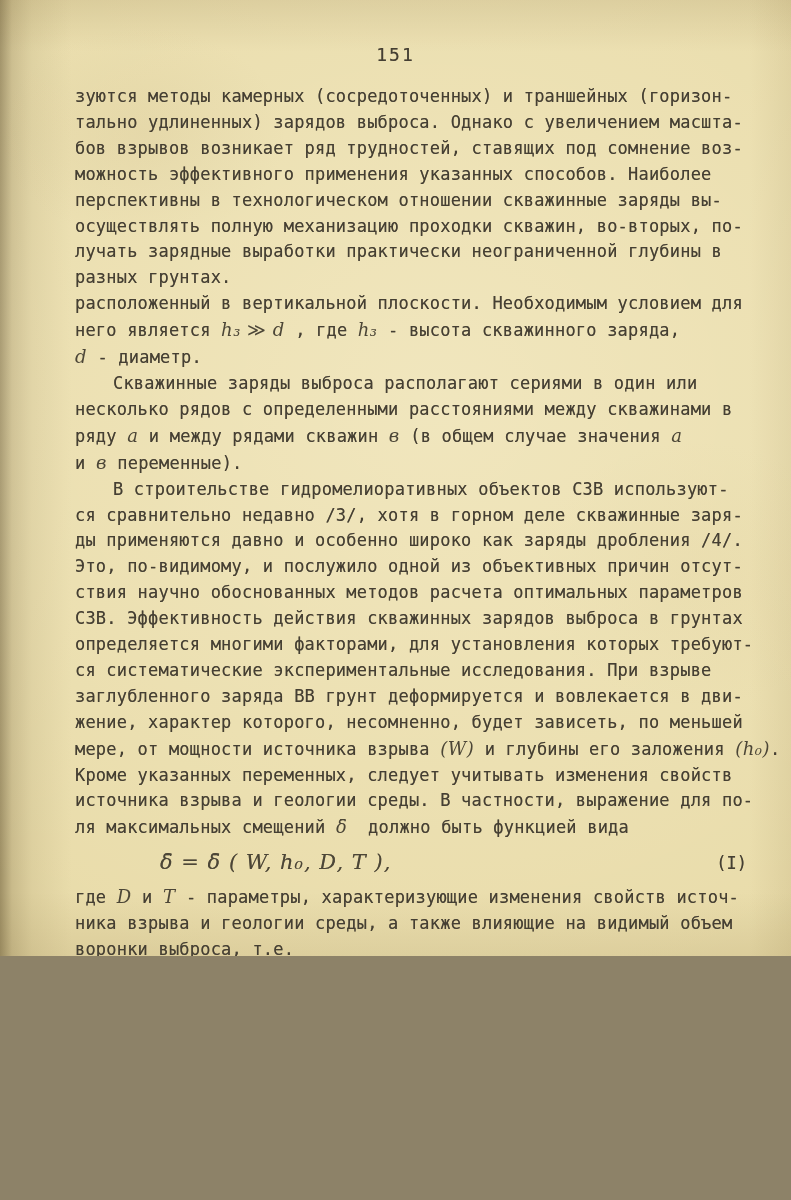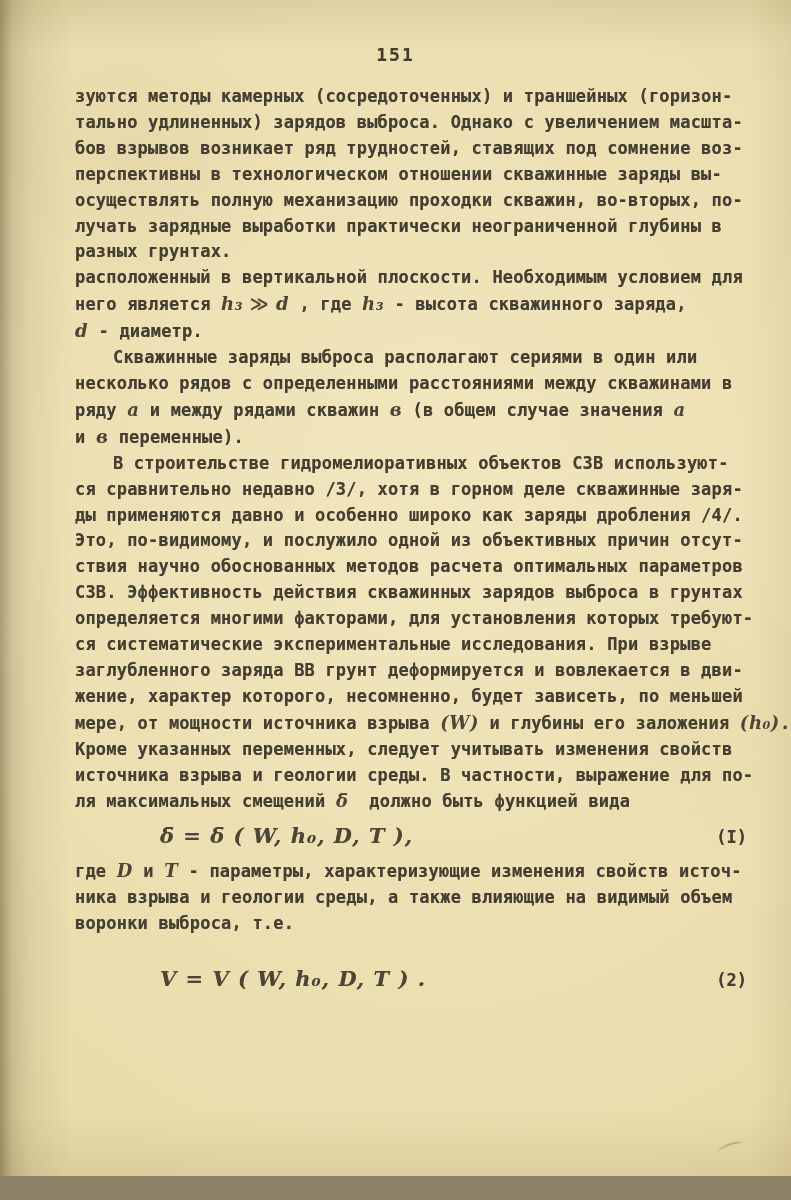--- a/index.html
+++ b/index.html
@@ -1,30 +1,29 @@
 <!DOCTYPE html>
 <html><head>
 <meta charset="utf-8">
 <style>
   html,body { margin:0; padding:0; background:#8d8268; }
   .page {
     position:relative;
-    width:791px; height:1176px;
+    width:791px; height:956px;
     margin:0;
     background-color:#e9dcaa;
     background-image:
       radial-gradient(120% 90% at 55% 42%, rgba(255,249,226,0.35), rgba(255,249,226,0) 72%),
       radial-gradient(26% 16% at 18% 14%, rgba(170,145,90,0.12), rgba(170,145,90,0) 70%),
       radial-gradient(30% 20% at 88% 60%, rgba(200,175,110,0.10), rgba(200,175,110,0) 70%),
       linear-gradient(90deg, rgba(96,80,44,0.55) 0px, rgba(118,100,58,0.28) 12px, rgba(130,112,66,0.12) 32px, rgba(130,112,66,0) 72px),
       linear-gradient(270deg, rgba(150,128,76,0.14) 0px, rgba(150,128,76,0) 42px),
       linear-gradient(180deg, rgba(150,128,76,0.20) 0px, rgba(150,128,76,0) 52px),
       linear-gradient(0deg, rgba(150,128,76,0.16) 0px, rgba(150,128,76,0) 64px);
     overflow:hidden;
-    font-weight:bold;
   }
   .tw {
     font-family:"DejaVu Sans Mono", monospace;
     color:#453f33;
     text-shadow:0 0 0.6px rgba(62,54,42,0.55);
   }
   .pagenum {
     position:absolute; top:44px; left:0; width:100%;
     text-align:center;
     font-size:18px; letter-spacing:2px;
@@ -82,20 +81,21 @@
 </head>
 <body>
 
 <div class="page">
   <div class="pagenum tw">151</div>
   <div class="content tw">
       <div>
         <div class="line">зуются методы камерных (сосредоточенных) и траншейных (горизон-</div>
         <div class="line">тально удлиненных) зарядов выброса. Однако с увеличением масшта-</div>
         <div class="line">бов взрывов возникает ряд трудностей, ставящих под сомнение воз-</div>
+        <div class="line">можность эффективного применения указанных способов. Наиболее</div>
         <div class="line">перспективны в технологическом отношении скважинные заряды вы-</div>
         <div class="line">осуществлять полную механизацию проходки скважин, во-вторых, по-</div>
         <div class="line">лучать зарядные выработки практически неограниченной глубины в</div>
         <div class="line">разных грунтах.</div>
       </div>
       <div>
         <div class="line">расположенный в вертикальной плоскости. Необходимым условием для</div>
         <div class="line">него является <span class="m">h₃ ≫ d</span> , где <span class="m">h₃</span> - высота скважинного заряда,</div>
         <div class="line"><span class="m">d</span> - диаметр.</div>
       </div>

